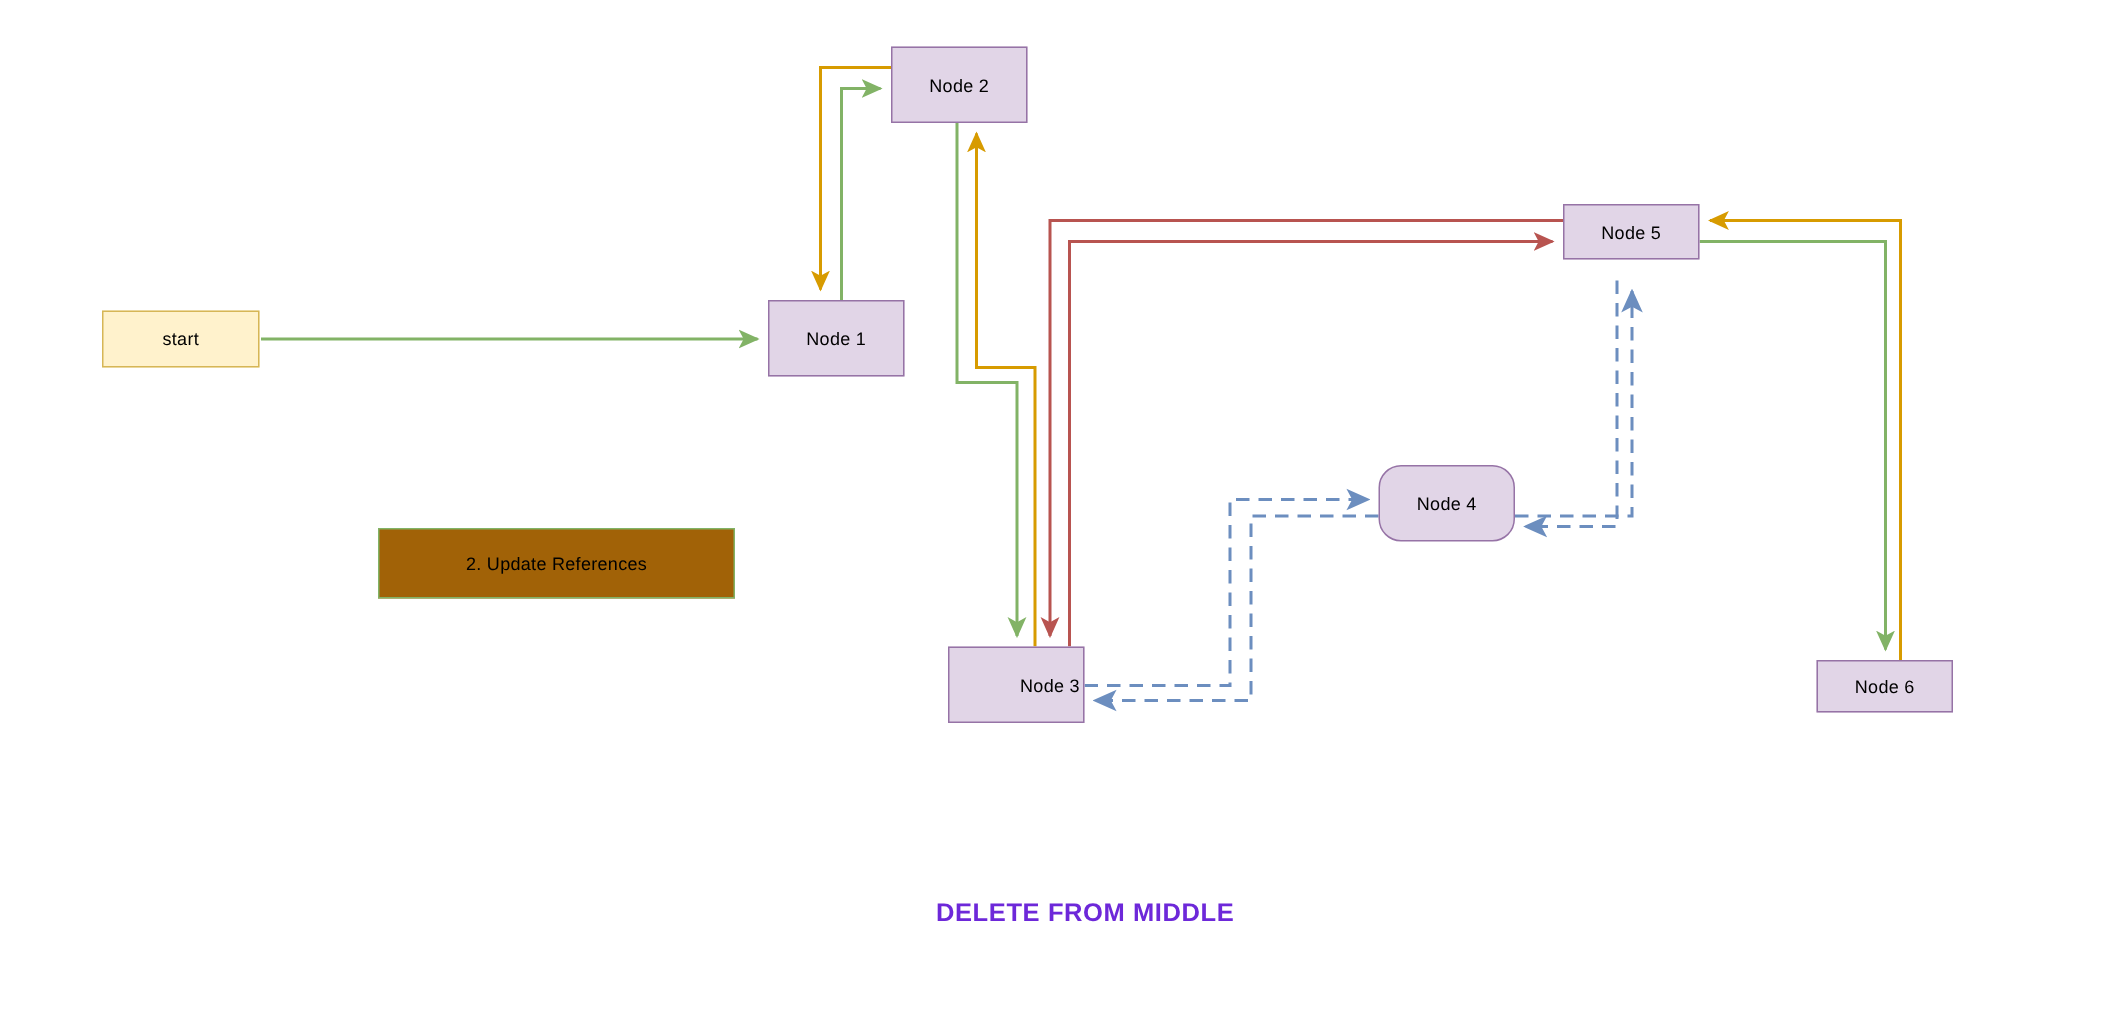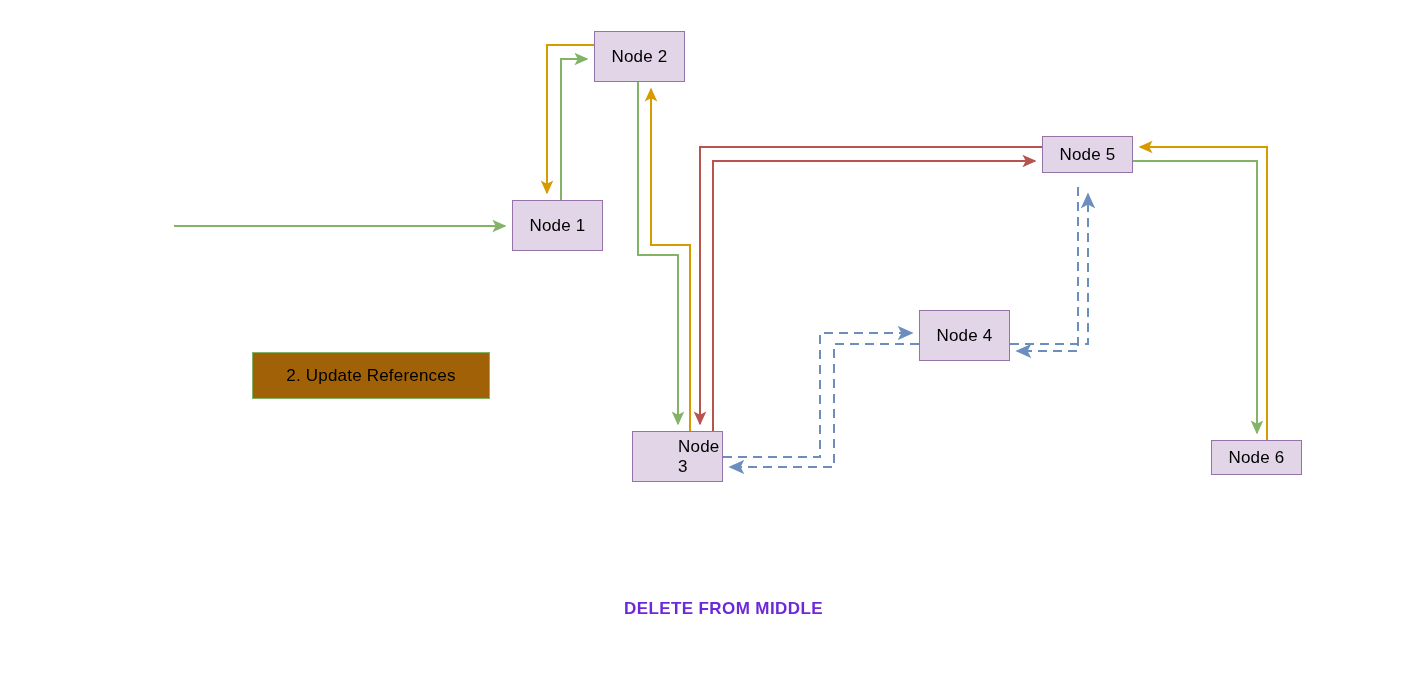--- a/index.html
+++ b/index.html
@@ -23,21 +23,21 @@
     top: 0;
     width: 1408px;
     height: 674px;
   }
   .node-box {
     position: absolute;
     box-sizing: border-box;
     display: flex;
     align-items: center;
     justify-content: center;
-    font-size: 17px;
+    font-size: 12px;
     color: #000000;
     letter-spacing: 0.2px;
   }
   .node-purple {
     background: #e1d5e7;
     border: 1.6px solid #9673a6;
   }
   .node-yellow {
     background: #ffe6cc;
     border: 1.6px solid #d79b00;
@@ -100,34 +100,37 @@
 
     <path d="M 1010 344 L 1088 344 L 1088 194" fill="none" stroke="#6c8ebf" stroke-width="2" stroke-dasharray="9 6" marker-end="url(#arw-blue)"></path>
 
     <path d="M 1078 187 L 1078 351 L 1017 351" fill="none" stroke="#6c8ebf" stroke-width="2" stroke-dasharray="9 6" marker-end="url(#arw-blue)"></path>
 
     <path d="M 1133 161 L 1257 161 L 1257 433" fill="none" stroke="#82b366" stroke-width="2" marker-end="url(#arw-green)"></path>
 
     <path d="M 1267 440 L 1267 147 L 1140 147" fill="none" stroke="#d79b00" stroke-width="2" marker-end="url(#arw-orange)"></path>
   </svg>
 
+  <div class="node-box node-yellow start-style" style="left:68px; top:207px; width:105px; height:38px;">
+    <span>start</span>
+  </div>
 
   <div class="node-box node-purple" style="left:512px; top:200px; width:91px; height:51px;">
     <span>Node 1</span>
   </div>
 
   <div class="node-box node-purple" style="left:594px; top:31px; width:91px; height:51px;">
     <span>Node 2</span>
   </div>
 
   <div class="node-box node-purple" style="left:632px; top:431px; width:91px; height:51px;padding-left:45px;">
     <span>Node 3</span>
   </div>
 
-  <div class="node-box node-purple" style="left:919px; top:310px; width:91px; height:51px;">
+  <div class="node-box node-purple" style="left:919px; top:310px; width:91px; height:51px;border-radius:15px;">
     <span>Node 4</span>
   </div>
 
   <div class="node-box node-purple" style="left:1042px; top:136px; width:91px; height:37px;">
     <span>Node 5</span>
   </div>
 
   <div class="node-box node-purple" style="left:1211px; top:440px; width:91px; height:35px;">
     <span>Node 6</span>
   </div>

